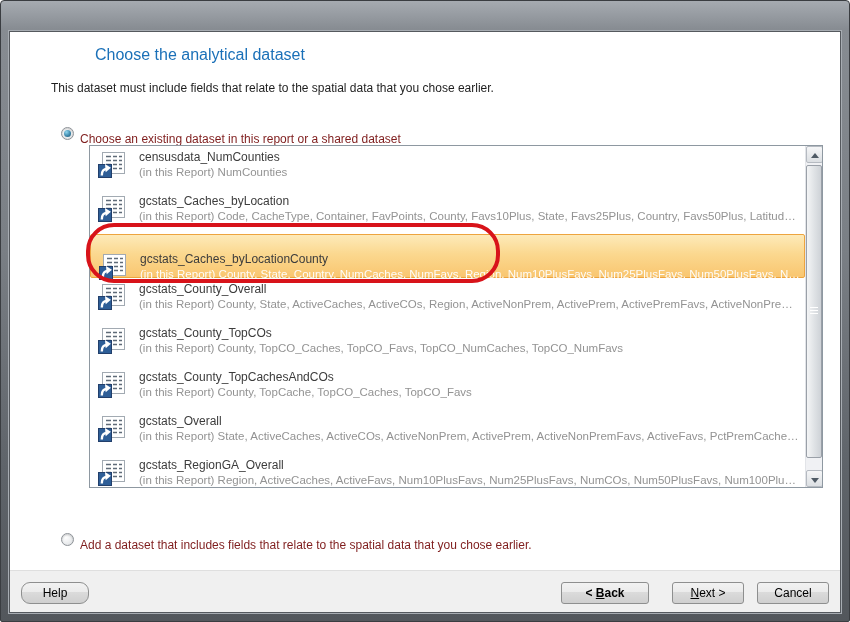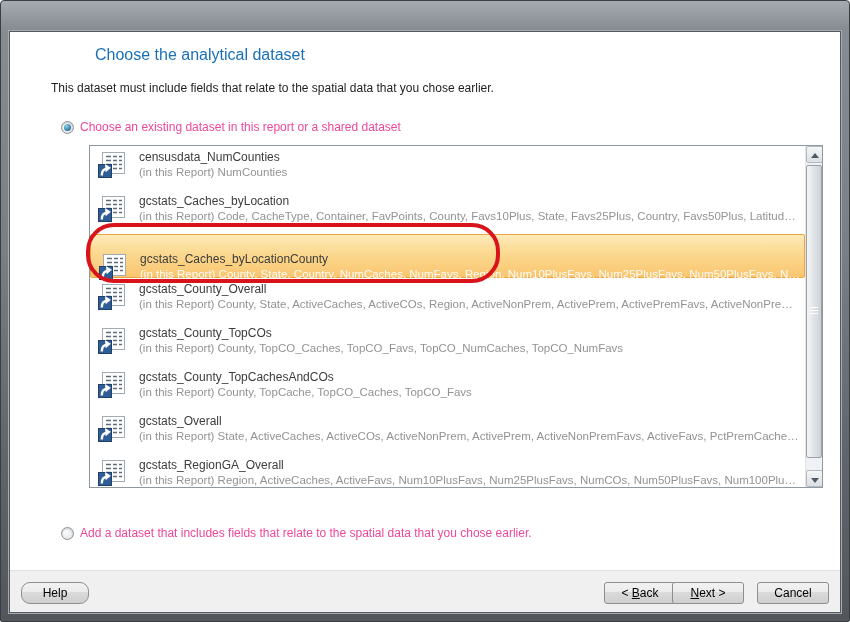--- a/index.html
+++ b/index.html
@@ -43,21 +43,21 @@
   .radio {
     position:relative; width:13px; height:13px; border-radius:50%;
     border:1px solid #8d9297; flex:0 0 13px;
     background:radial-gradient(circle at 35% 30%, #ffffff, #dcdfe2);
     box-shadow:inset 0 1px 2px rgba(0,0,0,.18);
   }
   .radio.checked::after {
     content:""; position:absolute; left:2px; top:2px; width:7px; height:7px; border-radius:50%;
     background:radial-gradient(circle at 35% 30%, #8fd6ef 0%, #3f89ad 55%, #1f546e 100%);
   }
-  .radio-label { font-size:12px; color:#ec4899; }
+  .radio-label { font-size:12px; color:#7f1d1d;margin-top:12px; }
 
   .listbox {
     position:absolute; left:79px; top:113px; width:734px; height:343px;
     border:1px solid #8e98a1; background:#fff; overflow:hidden;
   }
   .items { position:absolute; left:0; top:0; right:17px; bottom:0; overflow:hidden; }
   .ds-item { position:relative; height:44px; display:flex; align-items:flex-start; padding:4px 4px 0 7px; }
   .ds-item.selected {
     background:linear-gradient(180deg,#fdeab9 0%,#fbd88f 45%,#f9c670 100%);
     border:1px solid #eda43e; border-radius:2px; padding-top:17px;
@@ -99,21 +99,21 @@
   }
 
   .btn {
     position:absolute; height:22px; font-size:12px; color:#000;
     border:1px solid #8e8f8f; border-radius:3px;
     background:linear-gradient(180deg,#f2f2f2 0%,#ebebeb 45%,#dbdbdb 46%,#cfcfcf 100%);
     text-align:center; line-height:20px; cursor:default;
     font-family:"Liberation Sans","DejaVu Sans",sans-serif;
   }
   .btn-help { left:11px; top:11px; width:68px;border-radius:9px; }
-  .btn-back { left:594px; top:11px; width:72px; }
+  .btn-back { left:551px; top:11px; width:88px;font-weight:bold; }
   .btn-next { left:662px; top:11px; width:72px; }
   .btn-cancel { left:747px; top:11px; width:72px; }
   .accel { text-decoration:underline; }
 </style>
 </head>
 <body>
 
 <div class="window">
 
   <div class="content">

